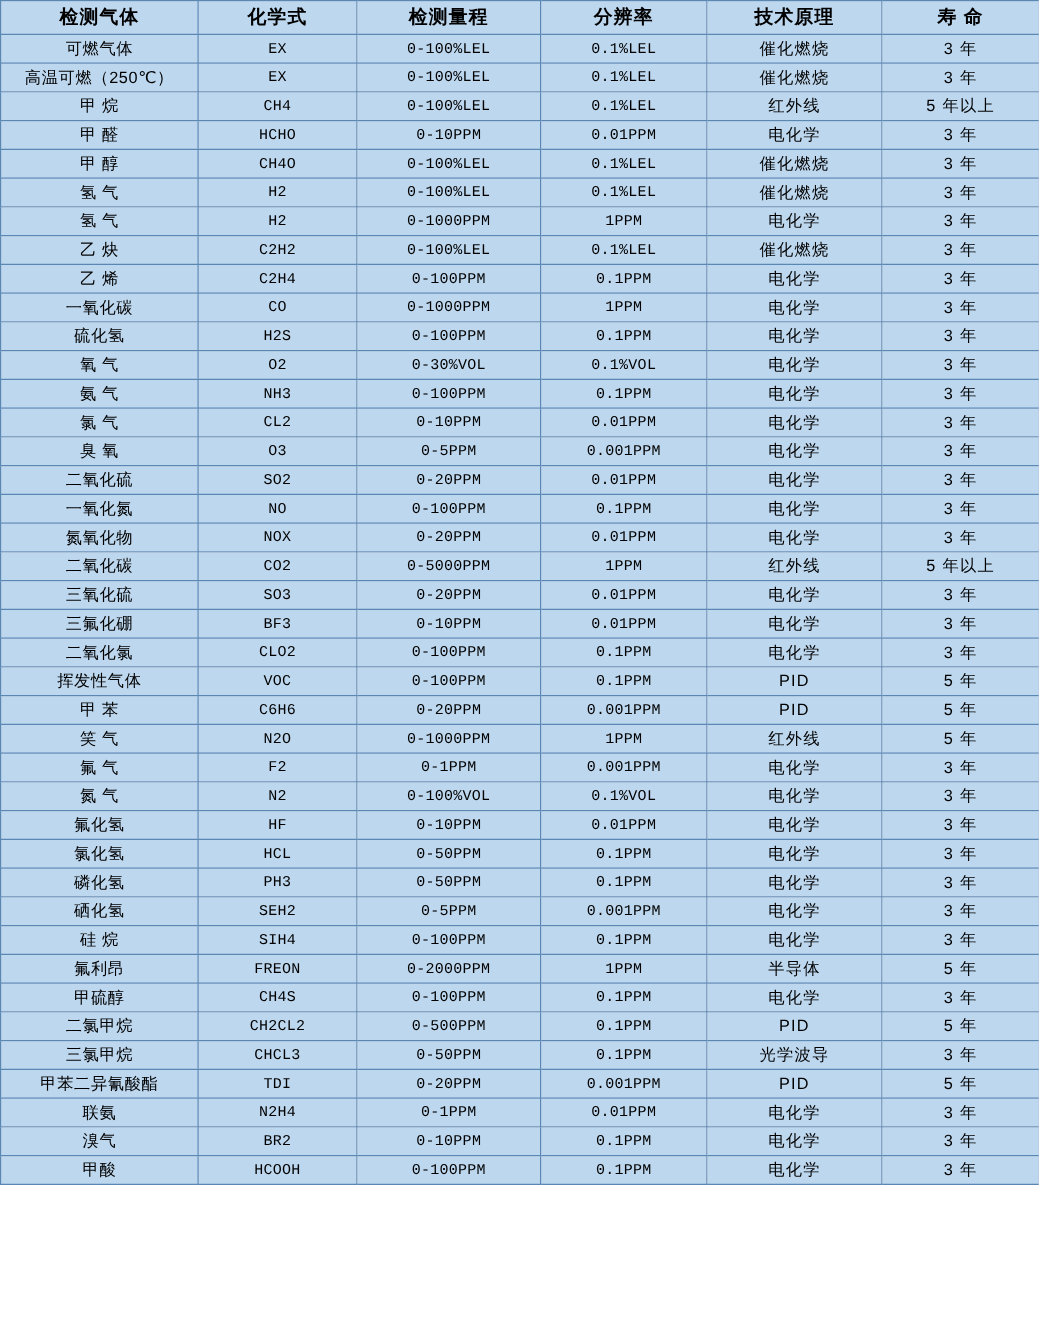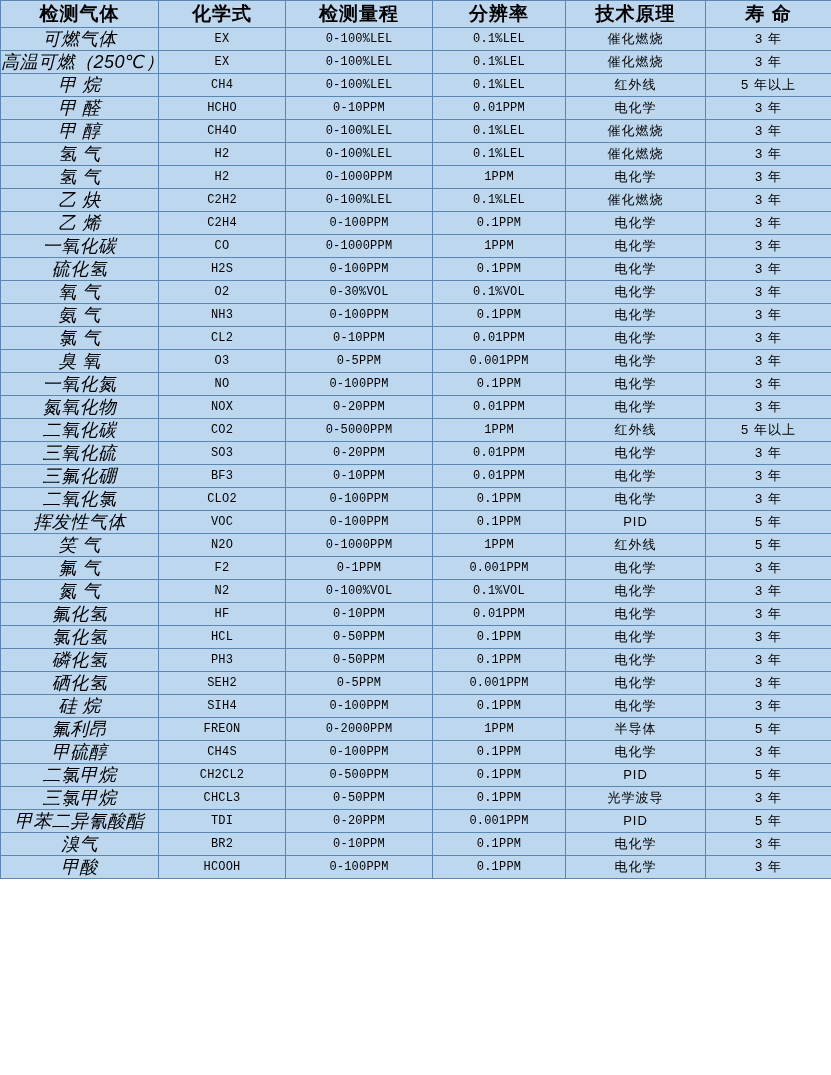--- a/index.html
+++ b/index.html
@@ -30,34 +30,33 @@
     vertical-align: middle;
     background: #bdd7ee;
     color: #000000;
     padding: 0;
     height: 22px;
     line-height: 22px;
     overflow: hidden;
     white-space: nowrap;
   }
   table.gas-table thead th {
-    font-size: 19px;
+    font-size: 15px;
     font-weight: bold;
     letter-spacing: 1px;
     height: 26px;
     line-height: 26px;
   }
   table.gas-table tbody td {
     font-size: 13px;
     font-weight: normal;
   }
   table.gas-table tbody td.col-name {
-    font-size: 18px;
+    font-size: 13px;
     letter-spacing: 0.5px;
-    font-style: italic;
   }
   table.gas-table tbody td.col-formula,
   table.gas-table tbody td.col-range,
   table.gas-table tbody td.col-res {
     font-family: "Liberation Mono", "DejaVu Sans Mono", monospace;
     font-size: 12px;
     letter-spacing: 0.2px;
   }
   table.gas-table tbody td.col-life,
   table.gas-table tbody td.col-tech {
@@ -202,20 +201,28 @@
       </tr>
       <tr>
         <td class="col-name">臭 氧</td>
         <td class="col-formula">O3</td>
         <td class="col-range">0-5PPM</td>
         <td class="col-res">0.001PPM</td>
         <td class="col-tech">电化学</td>
         <td class="col-life">3 年</td>
       </tr>
       <tr>
+        <td class="col-name">二氧化硫</td>
+        <td class="col-formula">SO2</td>
+        <td class="col-range">0-20PPM</td>
+        <td class="col-res">0.01PPM</td>
+        <td class="col-tech">电化学</td>
+        <td class="col-life">3 年</td>
+      </tr>
+      <tr>
         <td class="col-name">一氧化氮</td>
         <td class="col-formula">NO</td>
         <td class="col-range">0-100PPM</td>
         <td class="col-res">0.1PPM</td>
         <td class="col-tech">电化学</td>
         <td class="col-life">3 年</td>
       </tr>
       <tr>
         <td class="col-name">氮氧化物</td>
         <td class="col-formula">NOX</td>
@@ -258,20 +265,28 @@
       </tr>
       <tr>
         <td class="col-name">挥发性气体</td>
         <td class="col-formula">VOC</td>
         <td class="col-range">0-100PPM</td>
         <td class="col-res">0.1PPM</td>
         <td class="col-tech">PID</td>
         <td class="col-life">5 年</td>
       </tr>
       <tr>
+        <td class="col-name">甲 苯</td>
+        <td class="col-formula">C6H6</td>
+        <td class="col-range">0-20PPM</td>
+        <td class="col-res">0.001PPM</td>
+        <td class="col-tech">PID</td>
+        <td class="col-life">5 年</td>
+      </tr>
+      <tr>
         <td class="col-name">笑 气</td>
         <td class="col-formula">N2O</td>
         <td class="col-range">0-1000PPM</td>
         <td class="col-res">1PPM</td>
         <td class="col-tech">红外线</td>
         <td class="col-life">5 年</td>
       </tr>
       <tr>
         <td class="col-name">氟 气</td>
         <td class="col-formula">F2</td>
@@ -362,20 +377,28 @@
       </tr>
       <tr>
         <td class="col-name">甲苯二异氰酸酯</td>
         <td class="col-formula">TDI</td>
         <td class="col-range">0-20PPM</td>
         <td class="col-res">0.001PPM</td>
         <td class="col-tech">PID</td>
         <td class="col-life">5 年</td>
       </tr>
       <tr>
+        <td class="col-name">联氨</td>
+        <td class="col-formula">N2H4</td>
+        <td class="col-range">0-1PPM</td>
+        <td class="col-res">0.01PPM</td>
+        <td class="col-tech">电化学</td>
+        <td class="col-life">3 年</td>
+      </tr>
+      <tr>
         <td class="col-name">溴气</td>
         <td class="col-formula">BR2</td>
         <td class="col-range">0-10PPM</td>
         <td class="col-res">0.1PPM</td>
         <td class="col-tech">电化学</td>
         <td class="col-life">3 年</td>
       </tr>
       <tr>
         <td class="col-name">甲酸</td>
         <td class="col-formula">HCOOH</td>

